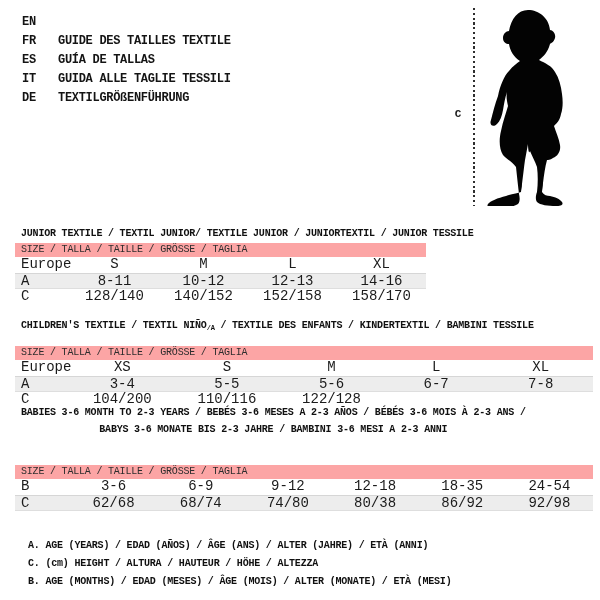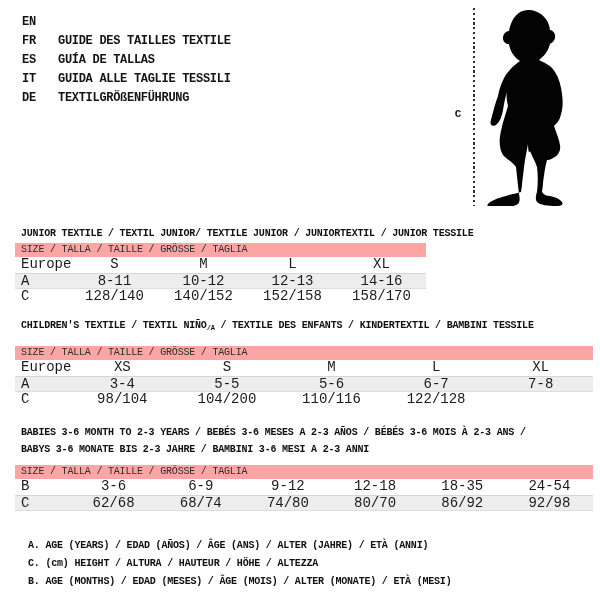--- a/index.html
+++ b/index.html
@@ -135,48 +135,47 @@
     <div class="t-row c5 alt">
       <span class="t-lbl">A</span>
       <span class="t-cell">3-4</span>
       <span class="t-cell">5-5</span>
       <span class="t-cell">5-6</span>
       <span class="t-cell">6-7</span>
       <span class="t-cell">7-8</span>
     </div>
     <div class="t-row c5">
       <span class="t-lbl">C</span>
-      <span class="t-cell">98/104</span>
       <span class="t-cell">104/200</span>
       <span class="t-cell">110/116</span>
       <span class="t-cell">122/128</span>
     </div>
   </div>
 
-  <div class="sec-title babies-title" style="top:424px;">
+  <div class="sec-title babies-title" style="top:404px;text-align:center;">
     <div>BABIES 3-6 MONTH TO 2-3 YEARS / BEBÉS 3-6 MESES A 2-3 AÑOS / BÉBÉS 3-6 MOIS À 2-3 ANS /</div>
     <div>BABYS 3-6 MONATE BIS 2-3 JAHRE / BAMBINI 3-6 MESI A 2-3 ANNI</div>
   </div>
   <div class="tbl" style="top:465px; width:578px;">
     <div class="t-hdr">SIZE / TALLA / TAILLE / GRÖSSE / TAGLIA</div>
     <div class="t-row c6">
       <span class="t-lbl">B</span>
       <span class="t-cell">3-6</span>
       <span class="t-cell">6-9</span>
       <span class="t-cell">9-12</span>
       <span class="t-cell">12-18</span>
       <span class="t-cell">18-35</span>
       <span class="t-cell">24-54</span>
     </div>
     <div class="t-row c6 alt">
       <span class="t-lbl">C</span>
       <span class="t-cell">62/68</span>
       <span class="t-cell">68/74</span>
       <span class="t-cell">74/80</span>
-      <span class="t-cell">80/70</span>
+      <span class="t-cell">80/38</span>
       <span class="t-cell">86/92</span>
       <span class="t-cell">92/98</span>
     </div>
   </div>
 
   <div class="notes">
     <div class="note">A. AGE (YEARS) / EDAD (AÑOS) / ÂGE (ANS) / ALTER (JAHRE) / ETÀ (ANNI)</div>
     <div class="note">C. (cm) HEIGHT / ALTURA / HAUTEUR / HÖHE / ALTEZZA</div>
     <div class="note">B. AGE (MONTHS) / EDAD (MESES) / ÂGE (MOIS) / ALTER (MONATE) / ETÀ (MESI)</div>
   </div>

